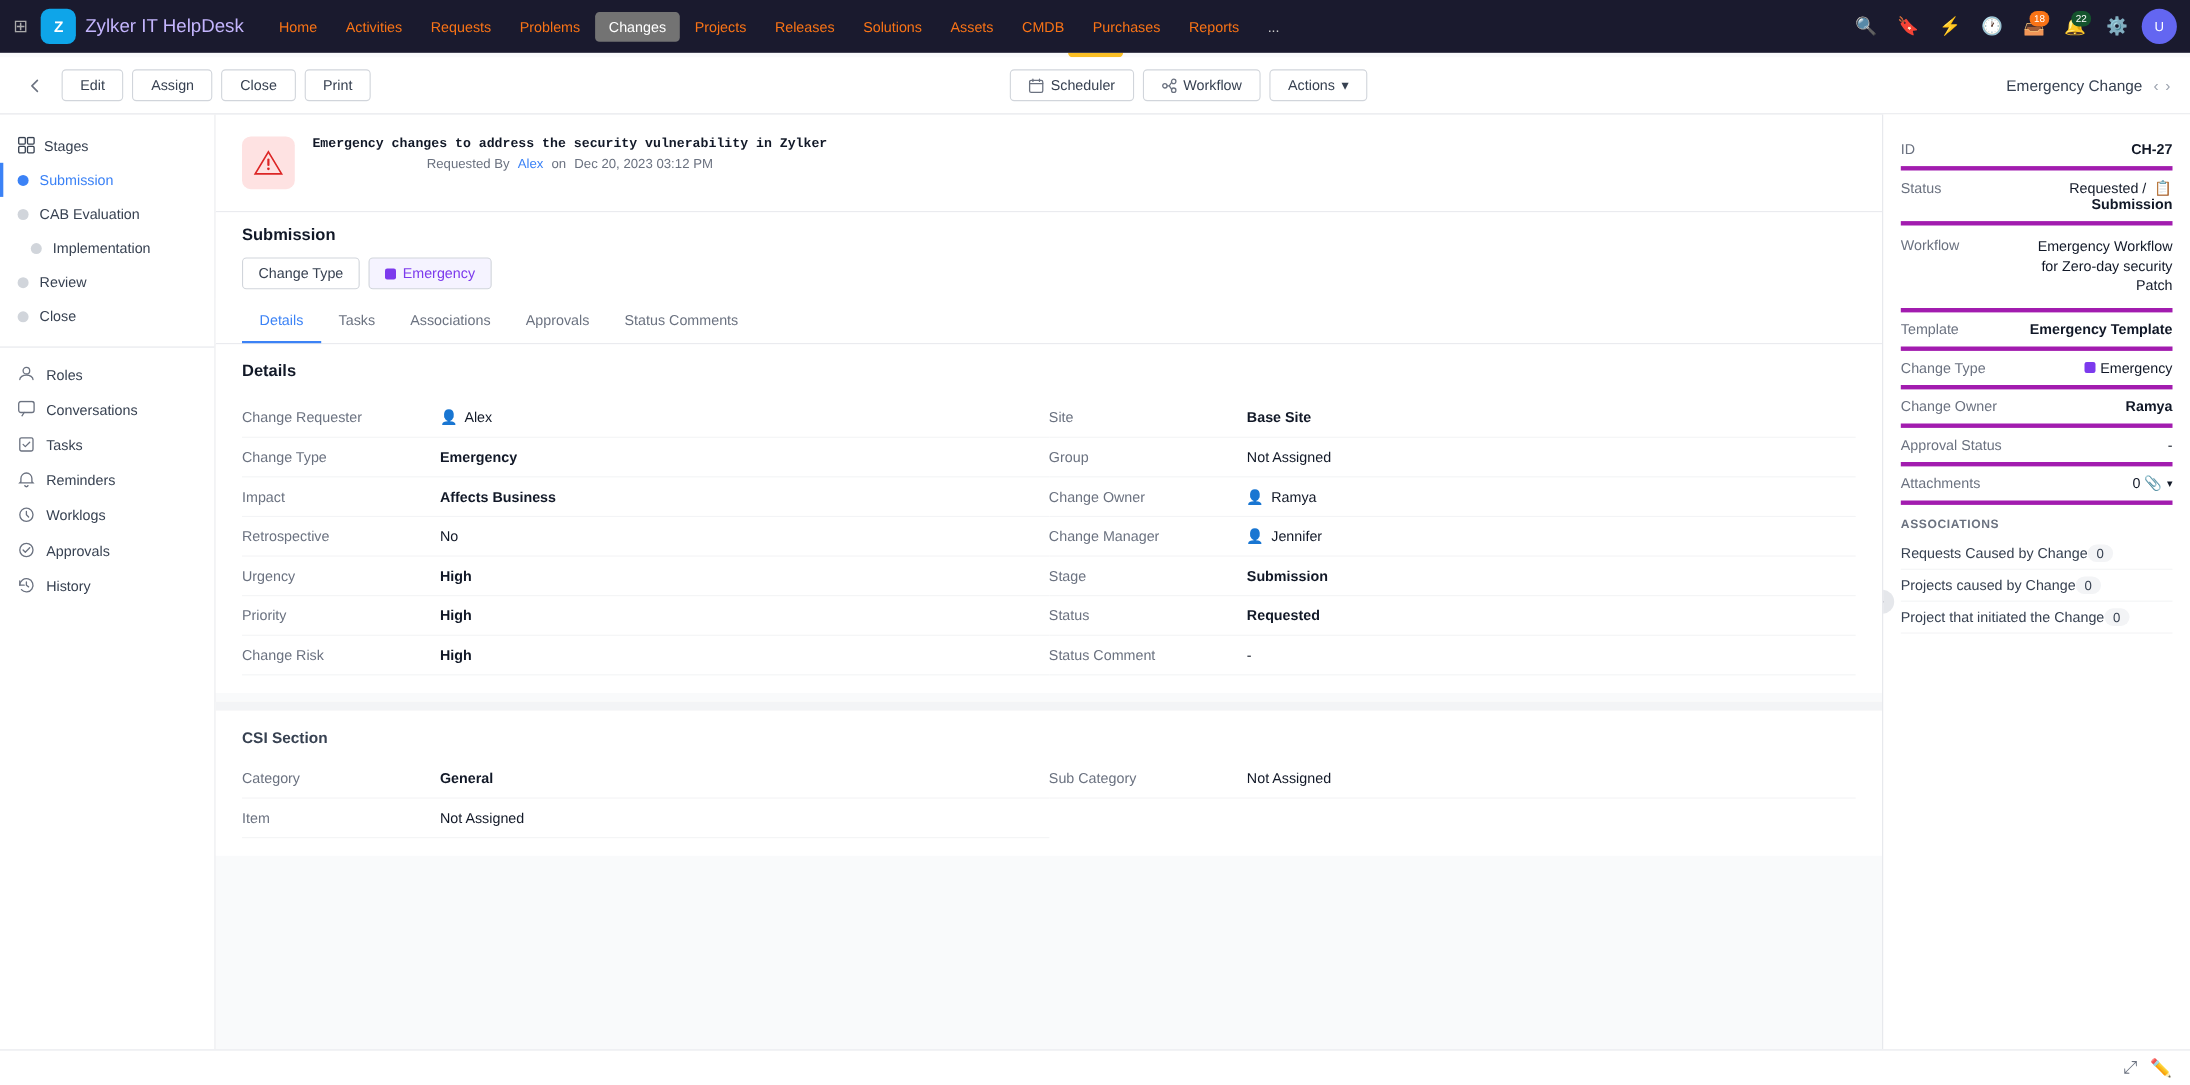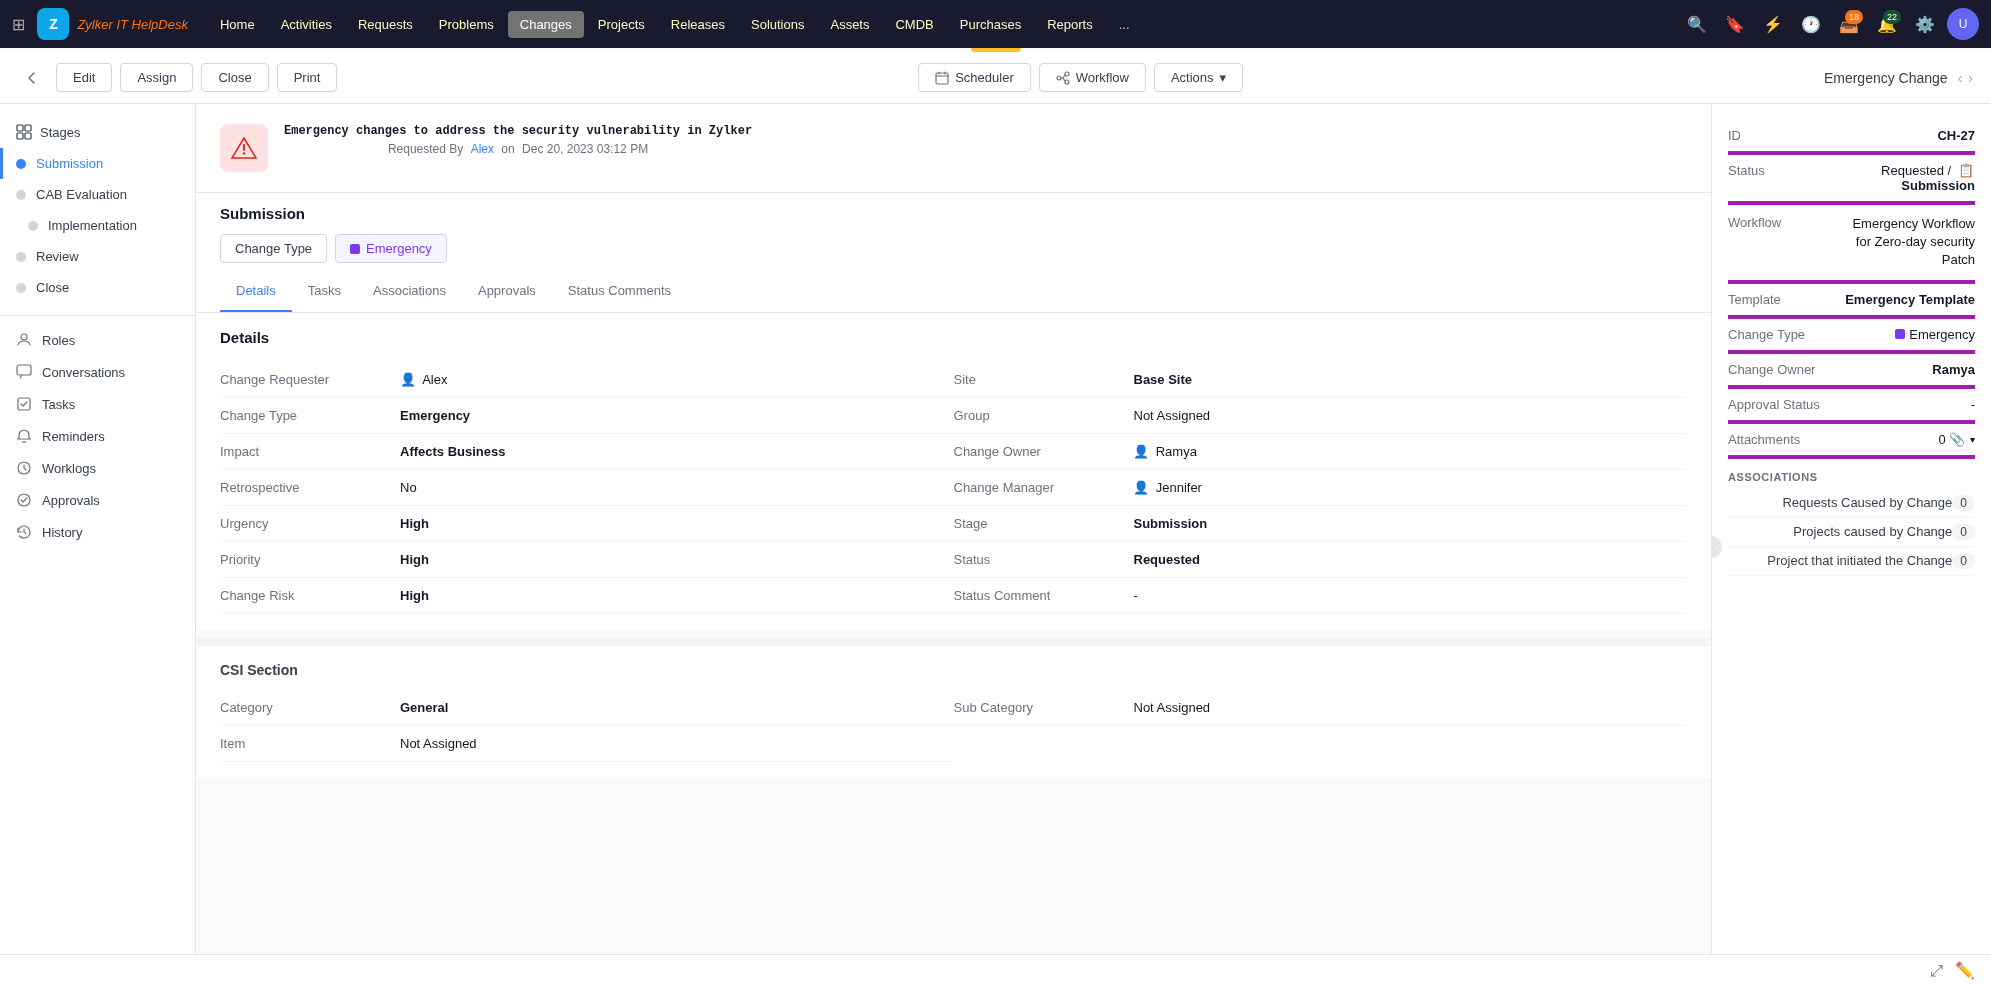--- a/index.html
+++ b/index.html
@@ -12,23 +12,23 @@
       display: flex;
       align-items: center;
       padding: 0 12px;
       gap: 4px;
       position: relative;
       z-index: 100;
     }
     .top-nav .grid-icon { color: #aaa; margin-right: 8px; font-size: 16px; cursor: pointer; }
     .top-nav .logo-area { display: flex; align-items: center; gap: 8px; margin-right: 16px; }
     .top-nav .logo-circle { width: 32px; height: 32px; background: #0ea5e9; border-radius: 8px; display: flex; align-items: center; justify-content: center; color: white; font-weight: bold; font-size: 14px; }
-    .top-nav .app-name { color: #f97316; font-size: 13px; font-weight: 500; white-space: nowrap; font-style: italic; }
+    .top-nav .app-name { color: #c4b5fd; font-size: 17px; font-weight: 500; white-space: nowrap; }
     .nav-items { display: flex; gap: 2px; flex: 1; }
-    .nav-item { color: #fef9c3; padding: 6px 12px; border-radius: 4px; cursor: pointer; font-size: 13px; white-space: nowrap; }
+    .nav-item { color: #f97316; padding: 6px 12px; border-radius: 4px; cursor: pointer; font-size: 13px; white-space: nowrap; }
     .nav-item.active { background: #737373; color: white; }
     .nav-item.more { color: #ccc; }
     .top-nav-right { display: flex; align-items: center; gap: 6px; margin-left: auto; }
     .nav-icon-btn { width: 32px; height: 32px; display: flex; align-items: center; justify-content: center; color: #aaa; cursor: pointer; border-radius: 50%; position: relative; font-size: 16px; }
     .badge { position: absolute; top: 2px; right: 2px; background: #f97316; color: white; border-radius: 8px; font-size: 9px; padding: 1px 4px; min-width: 14px; text-align: center; line-height: 12px; }
     .badge.blue { background: #14532d; }
     .avatar { width: 32px; height: 32px; border-radius: 50%; background: #6366f1; color: white; display: flex; align-items: center; justify-content: center; font-size: 12px; cursor: pointer; }
 
     
     .toolbar {
@@ -107,21 +107,21 @@
 
     
     .right-panel { width: 280px; background: white; border-left: 1px solid #e5e7eb; overflow-y: auto; flex-shrink: 0; padding: 16px; }
     .right-panel-row { display: flex; justify-content: space-between; align-items: flex-start; padding: 8px 0; border-bottom: 4px solid #a21caf; font-size: 13px; }
     .right-panel-label { color: #6b7280; flex-shrink: 0; min-width: 110px; }
     .right-panel-value { color: #111827; text-align: right; font-size: 13px; }
     .right-panel-value.bold { font-weight: 600; }
     .emergency-badge { display: inline-flex; align-items: center; gap: 4px; }
     .emergency-dot { width: 10px; height: 10px; border-radius: 2px; background: #7c3aed; display: inline-block; }
     .associations-header { font-size: 11px; font-weight: 700; color: #6b7280; text-transform: uppercase; letter-spacing: 0.05em; padding: 12px 0 6px; }
-    .assoc-row { display: flex; justify-content: flex-end; padding: 6px 0; border-bottom: 1px solid #f3f4f6; font-size: 13px; }
+    .assoc-row { display: flex; justify-content: flex-start; padding: 6px 0; border-bottom: 1px solid #f3f4f6; font-size: 13px; }
     .assoc-count { background: #f3f4f6; border-radius: 10px; padding: 1px 8px; font-size: 12px; color: #374151; }
     .attachment-area { display: flex; align-items: center; gap: 4px; }
     .change-type-btn { padding: 6px 14px; border: 1px solid #d1d5db; border-radius: 4px; cursor: pointer; font-size: 13px; background: white; color: #374151; }
     .emergency-btn { padding: 6px 14px; border: 1px solid #d1d5db; border-radius: 4px; cursor: pointer; font-size: 13px; background: #f5f3ff; color: #7c3aed; display: flex; align-items: center; gap: 6px; }
 
     
     .bottom-bar { position: fixed; bottom: 0; left: 0; right: 0; height: 32px; background: white; border-top: 1px solid #e5e7eb; display: flex; align-items: center; justify-content: flex-end; padding: 0 16px; gap: 12px; z-index: 50; }
     .bottom-icon { color: #6b7280; font-size: 16px; cursor: pointer; }
 
     

